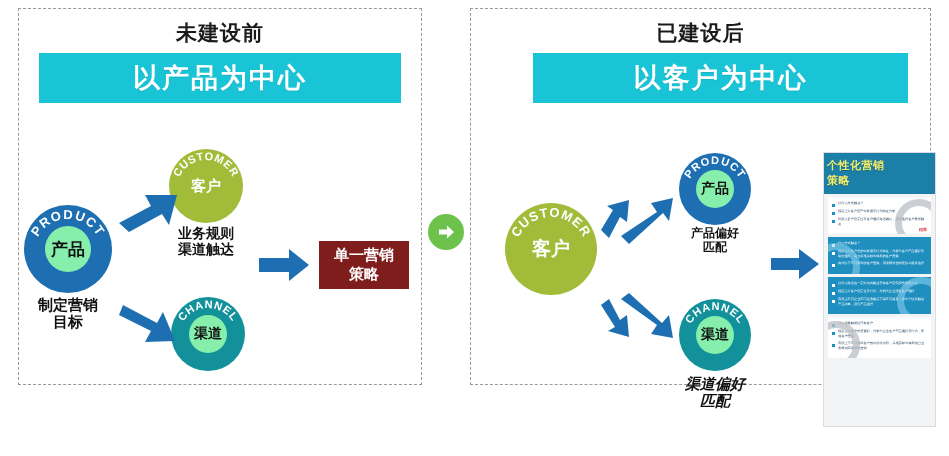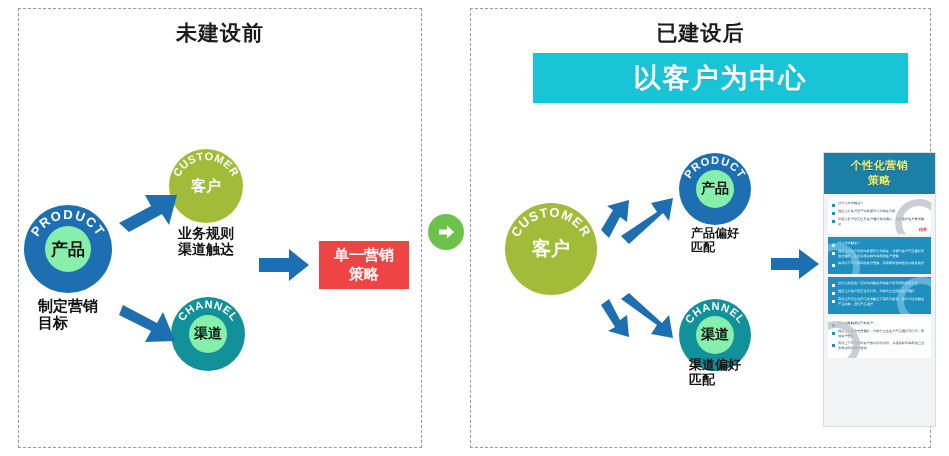--- a/index.html
+++ b/index.html
@@ -8,21 +8,21 @@
     background:#ffffff;
     font-family:"Liberation Sans","DejaVu Sans",sans-serif;
     overflow:hidden;
     position:relative;
   }
   .stage{position:absolute;left:0;top:0;width:949px;height:456px;}
 
   
   .panel{
     position:absolute;
-    top:8px;height:440px;
+    top:8px;height:377px;
     border:1px dashed #9a9a9a;
     background:#fff;
     box-sizing:border-box;
   }
   #panel-before{left:18px;width:404px;}
   #panel-after{left:470px;width:461px;}
 
   .panel-title{
     position:absolute;left:0;right:0;top:10px;
     text-align:center;
@@ -47,33 +47,33 @@
     display:flex;align-items:center;justify-content:center;
   }
   .badge .hole{
     border-radius:50%;background:#86efac;
     display:flex;align-items:center;justify-content:center;
     color:#111;font-weight:bold;
   }
   .badge .arcsvg{position:absolute;left:0;top:0;}
   .badge-caption{
     position:absolute;left:50%;transform:translateX(-50%);
-    text-align:left;white-space:nowrap;
+    text-align:center;white-space:nowrap;
     font-weight:bold;color:#111;line-height:1.15;
   }
 
   
   .c-product{background:#1d6fb2;}
   .c-customer{background:#a2bc3a;}
   .c-channel{background:#12919b;}
 
   
   .flat-box{
     position:absolute;
-    background:#ef4444;
+    background:#7f1d1d;
     display:flex;align-items:center;justify-content:center;
     text-align:center;
   }
   .flat-box span{
     color:#fff;font-weight:bold;font-size:15px;line-height:1.25;
   }
 
   
   #divider-arrow{
     position:absolute;left:428px;top:214px;width:36px;height:36px;
@@ -81,21 +81,21 @@
     display:flex;align-items:center;justify-content:center;
   }
 
   
   #poster{
     position:absolute;left:823px;top:152px;width:113px;height:275px;
     background:#f2f3f5;border:1px solid #d9dde1;
     box-sizing:border-box;overflow:hidden;
   }
   #poster .poster-head{
-    background:#1b7fa8;padding:5px 3px 6px 3px;text-align:center;
+    background:#1b7fa8;padding:5px 3px 6px 3px;
   }
   #poster .poster-head .l1{
     display:block;color:#f3ef6a;font-size:11px;font-weight:bold;letter-spacing:.5px;
     text-shadow:0 1px 0 rgba(0,0,0,.25);
   }
   #poster .poster-head .l2{
     display:block;color:#f3ef6a;font-size:11px;font-weight:bold;letter-spacing:.5px;
     text-shadow:0 1px 0 rgba(0,0,0,.25);
   }
   .poster-block{position:relative;margin:3px 4px;padding:4px 4px 5px 4px;overflow:hidden;}
@@ -125,34 +125,37 @@
 </style>
 </head>
 <body>
 
 <div class="stage">
 
   <div class="panel" id="panel-before">
 
     <div class="panel-title">未建设前</div>
 
+    <div class="panel-banner">
+      <span>以产品为中心</span>
+    </div>
 
     <div class="badge" style="left:5px;top:196px;">
       <div class="ring c-product" style="width:88px;height:88px;">
         <svg class="arcsvg" width="88" height="88" viewBox="0 0 88 88">
           <defs>
               <path id="arcPB" d="M 10,48 A 34,34 0 0 1 78,48" fill="none"></path>
             </defs>
           <text font-family="Liberation Sans, sans-serif" font-size="13" font-weight="bold" fill="#ffffff" letter-spacing="1.4">
             <textPath href="#arcPB" startOffset="50%" text-anchor="middle">PRODUCT</textPath>
           </text>
         </svg>
         <div class="hole" style="width:46px;height:46px;font-size:17px;">产品</div>
       </div>
-      <div class="badge-caption" style="top:92px;font-size:15px;">
+      <div class="badge-caption" style="top:92px;font-size:15px;font-family:Liberation Serif, serif;">
         <div>制定营销</div>
         <div>目标</div>
       </div>
     </div>
 
     <div class="badge" style="left:150px;top:140px;">
       <div class="ring c-customer" style="width:74px;height:74px;">
         <svg class="arcsvg" width="74" height="74" viewBox="0 0 74 74">
           <defs>
               <path id="arcCB" d="M 8,40 A 29,29 0 0 1 66,40" fill="none"></path>
@@ -252,21 +255,21 @@
         <svg class="arcsvg" width="72" height="72" viewBox="0 0 72 72">
           <defs>
               <path id="arcHA" d="M 8,39 A 28,28 0 0 1 64,39" fill="none"></path>
             </defs>
           <text font-family="Liberation Sans, sans-serif" font-size="11" font-weight="bold" fill="#ffffff" letter-spacing="0.8">
             <textPath href="#arcHA" startOffset="50%" text-anchor="middle">CHANNEL</textPath>
           </text>
         </svg>
         <div class="hole" style="width:38px;height:38px;font-size:14px;">渠道</div>
       </div>
-      <div class="badge-caption" style="top:59px;font-size:13px;">
+      <div class="badge-caption" style="top:76px;font-size:15px;font-style:italic;">
         <div>渠道偏好</div>
         <div>匹配</div>
       </div>
     </div>
 
     <svg style="position:absolute;left:128px;top:185px;" width="76" height="58" viewBox="0 0 76 58">
       <polygon points="2,36 14,16 8,12 30,6 28,28 21,23 10,44" fill="#1d6fb2"></polygon>
       <polygon points="22,42 58,18 52,9 74,4 70,27 64,19 30,50" fill="#1d6fb2"></polygon>
     </svg>
     <svg style="position:absolute;left:128px;top:278px;" width="76" height="58" viewBox="0 0 76 58">

